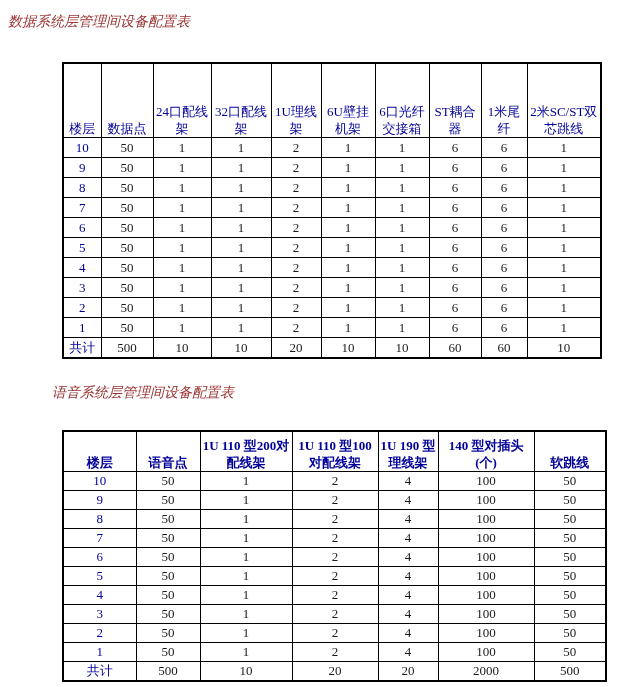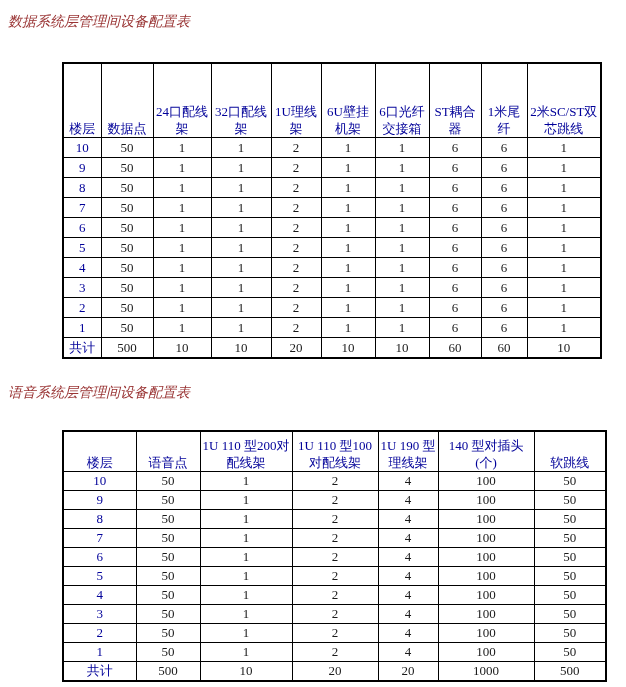--- a/index.html
+++ b/index.html
@@ -13,21 +13,21 @@
     position: absolute;
     left: 8px;
     margin: 0;
     font-size: 14px;
     font-weight: normal;
     color: var(--title-color, #993333);
     white-space: nowrap;
     font-style: italic;
   }
   #title-0 { top: 13px; }
-  #title-1 { top: 384px; }
+  #title-1 { top: 384px; margin-left: 44px; }
   table.cfg-table {
     position: absolute;
     left: 62px;
     border-collapse: collapse;
     border: 2px solid var(--border-color, #000);
     table-layout: fixed;
     background: #ffffff;
   }
   #table-0 { top: 62px; }
   #table-1 { top: 430px; }
@@ -40,21 +40,21 @@
   .cfg-table th {
     color: var(--header-color, #000099);
     font-weight: normal;
     vertical-align: bottom;
     word-break: break-all;
     font-size: 13px;
     line-height: 17px;
     padding: 1px 1px 0 1px;
   }
   #table-0 th { height: 72px; }
-  #table-1 th { height: 38px; }
+  #table-1 th { height: 38px; font-weight: bold; }
   .cfg-table td {
     color: var(--data-color, #1a1a1a);
     font-size: 13px;
     vertical-align: middle;
   }
   #table-0 td { height: 19px; }
   #table-1 td { height: 18px; }
   .cfg-table td.floor { color: var(--header-color, #000099); }
 </style>
 </head>
@@ -340,19 +340,19 @@
           <td>4</td>
           <td>100</td>
           <td>50</td>
         </tr>
         <tr>
           <td class="floor">共计</td>
           <td>500</td>
           <td>10</td>
           <td>20</td>
           <td>20</td>
-          <td>1000</td>
+          <td>2000</td>
           <td>500</td>
         </tr>
       </tbody>
   </table>
 
 </div>
 
 </body></html>

